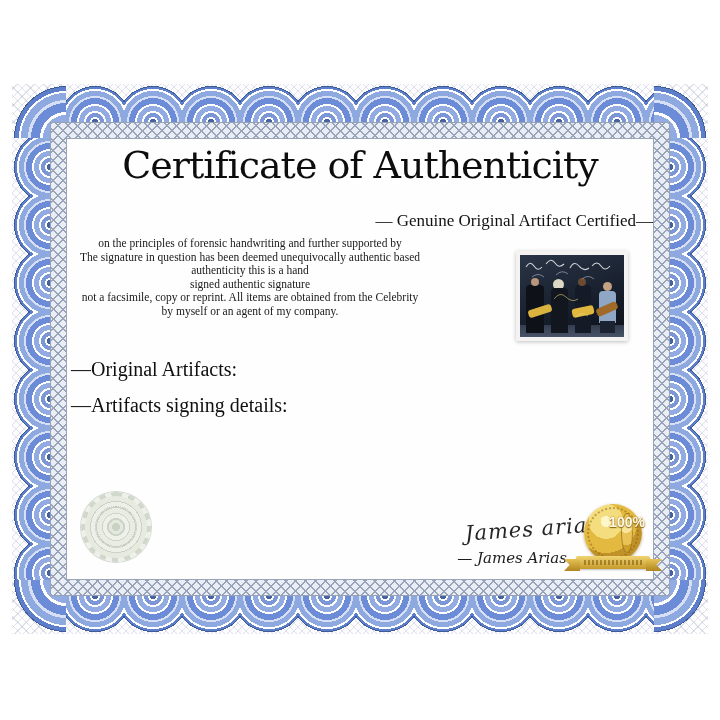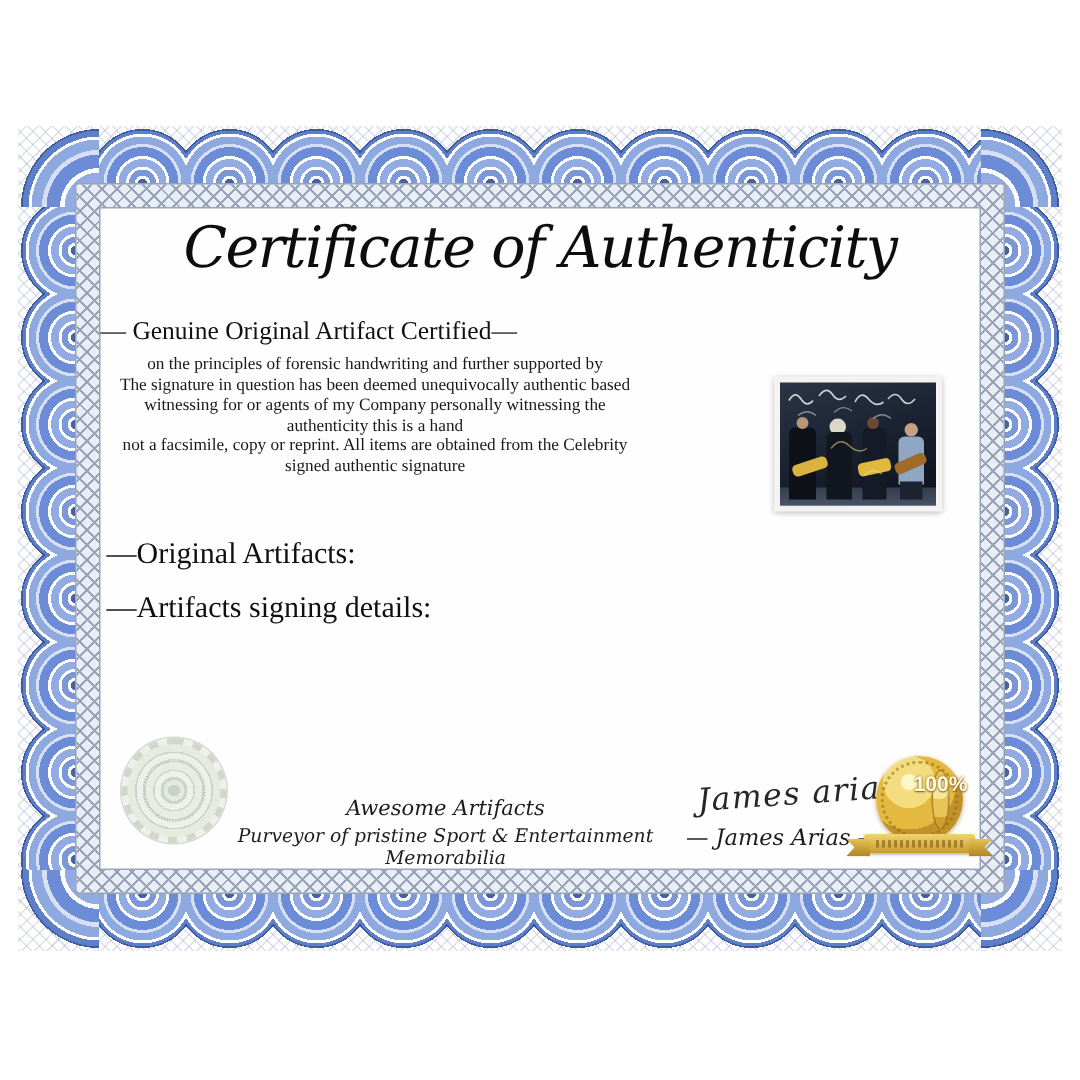--- a/index.html
+++ b/index.html
@@ -54,23 +54,23 @@
   .lattice{position:absolute;inset:38px;border:1px solid #97a2b5;
     background:
       repeating-linear-gradient(45deg,#9aa4b8 0 1.4px,transparent 1.4px 7px),
       repeating-linear-gradient(-45deg,#9aa4b8 0 1.4px,transparent 1.4px 7px),
       #e9edf5;}
 
   
   .doc{position:absolute;inset:54px;background:#fffefe;border:1px solid #9aa5b8;}
 
   .title{position:absolute;top:4px;left:0;width:100%;text-align:center;
-    font-family:"DejaVu Serif","Liberation Serif",serif;font-style:italic;
+    font-family:"DejaVu Serif","Liberation Serif",serif;
     font-size:38px;letter-spacing:-1px;color:#0d0d0d;}
-  .subtitle{position:absolute;top:72px;left:0;width:100%;text-align:left;
+  .subtitle{position:absolute;top:72px;left:0;width:100%;text-align:right;
     font-size:17px;color:#111;}
   .bodytext{position:absolute;top:98px;left:8px;width:350px;text-align:center;
     font-size:11.5px;line-height:13.5px;color:#191919;}
   .heading{position:absolute;left:4px;font-size:20px;color:#0f0f0f;}
   .h1{top:219px;} .h2{top:255px;text-align:center;}
 
   
   .photo{position:absolute;left:449px;top:112px;width:104px;height:82px;background:#f4f3f1;
     padding:4px;box-shadow:0 1px 4px rgba(0,0,0,.25);}
   .photo-inner{position:relative;width:104px;height:82px;overflow:hidden;
@@ -149,24 +149,24 @@
   <div class="lattice"></div>
 
   <div class="doc">
 
     <div class="title">Certificate of Authenticity</div>
     <div class="subtitle">— Genuine Original Artifact Certified—</div>
 
     <div class="bodytext">
       <div>on the principles of  forensic handwriting and further supported by</div>
       <div>The signature in question has been deemed unequivocally authentic based</div>
-      <div>witnessing for or agents of my Company personally witnessing the</div>
       <div>authenticity this is a hand</div>
+      <div>signed authentic signature</div>
       <div>not a facsimile, copy or reprint. All items are obtained from the Celebrity</div>
-      <div>signed authentic signature</div>
+      <div>by myself or an agent of my company.</div>
     </div>
 
     <div class="heading h1">—Original Artifacts:</div>
     <div class="heading h2">—Artifacts signing details:</div>
 
     <div class="photo">
       <div class="photo-inner">
         <div class="stage"></div>
         <div class="fig fig1"></div>
         <div class="head1"></div>
@@ -186,24 +186,20 @@
           <path d="M34 44 q6 -8 12 -2 t12 2 M56 62 q6 -6 12 -1" stroke="rgba(240,220,130,0.55)" fill="none" stroke-width="1"></path>
         </svg>
       </div>
     </div>
 
     <div class="emboss">
       <div class="emboss-in"></div>
       <div class="emboss-ring"></div>
     </div>
 
-    <div class="issuer">
-      <div class="issuer-name">Awesome Artifacts</div>
-      <div class="issuer-tag">Purveyor of pristine Sport &amp; Entertainment Memorabilia</div>
-    </div>
 
     <div class="sig-hand">James arias</div>
     <div class="sig-print">— James Arias —</div>
 
     <div class="goldseal">
       <div class="gold-arc"></div>
       <div class="goldseal-in">
         <span class="goldseal-val">100%</span>
       </div>
     </div>

